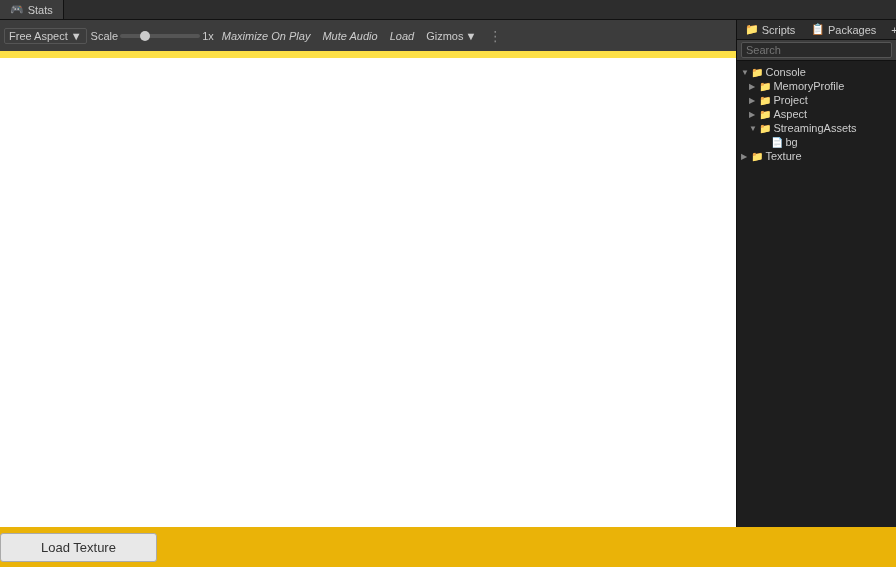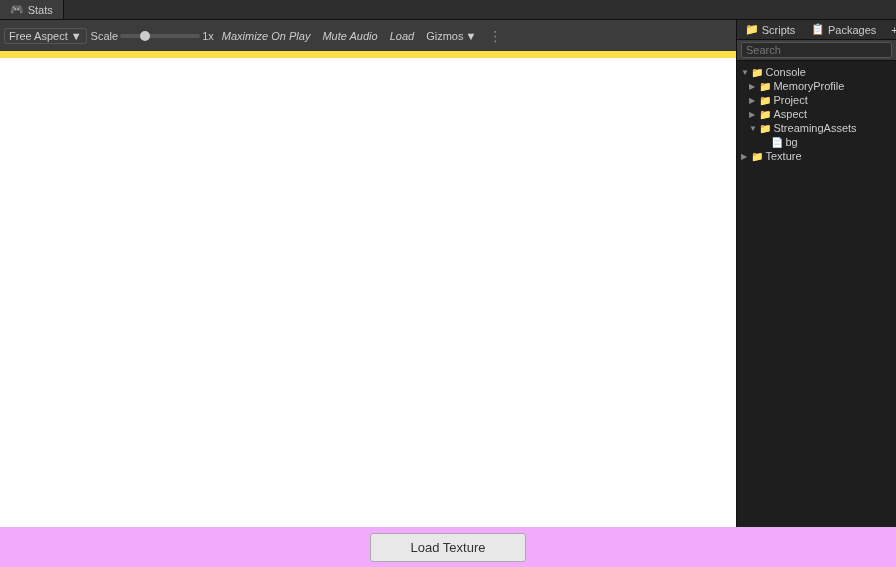--- a/index.html
+++ b/index.html
@@ -128,24 +128,23 @@
       align-items: flex-end;
       justify-content: center;
       padding-bottom: 20px;
     }
     .bottom-bar {
       position: absolute;
       bottom: 0;
       left: 0;
       right: 0;
       height: 40px;
-      background: #f0abfc;
-      display: flex;
-      align-items: center;
-      justify-content: center;
+      background: #eab308;
+      display: flex;
+      align-items: center;
     }
     .load-texture-btn {
       background: #e8e8e8;
       color: #333;
       border: 1px solid #aaa;
       border-radius: 3px;
       padding: 6px 40px;
       font-size: 13px;
       cursor: pointer;
     }

